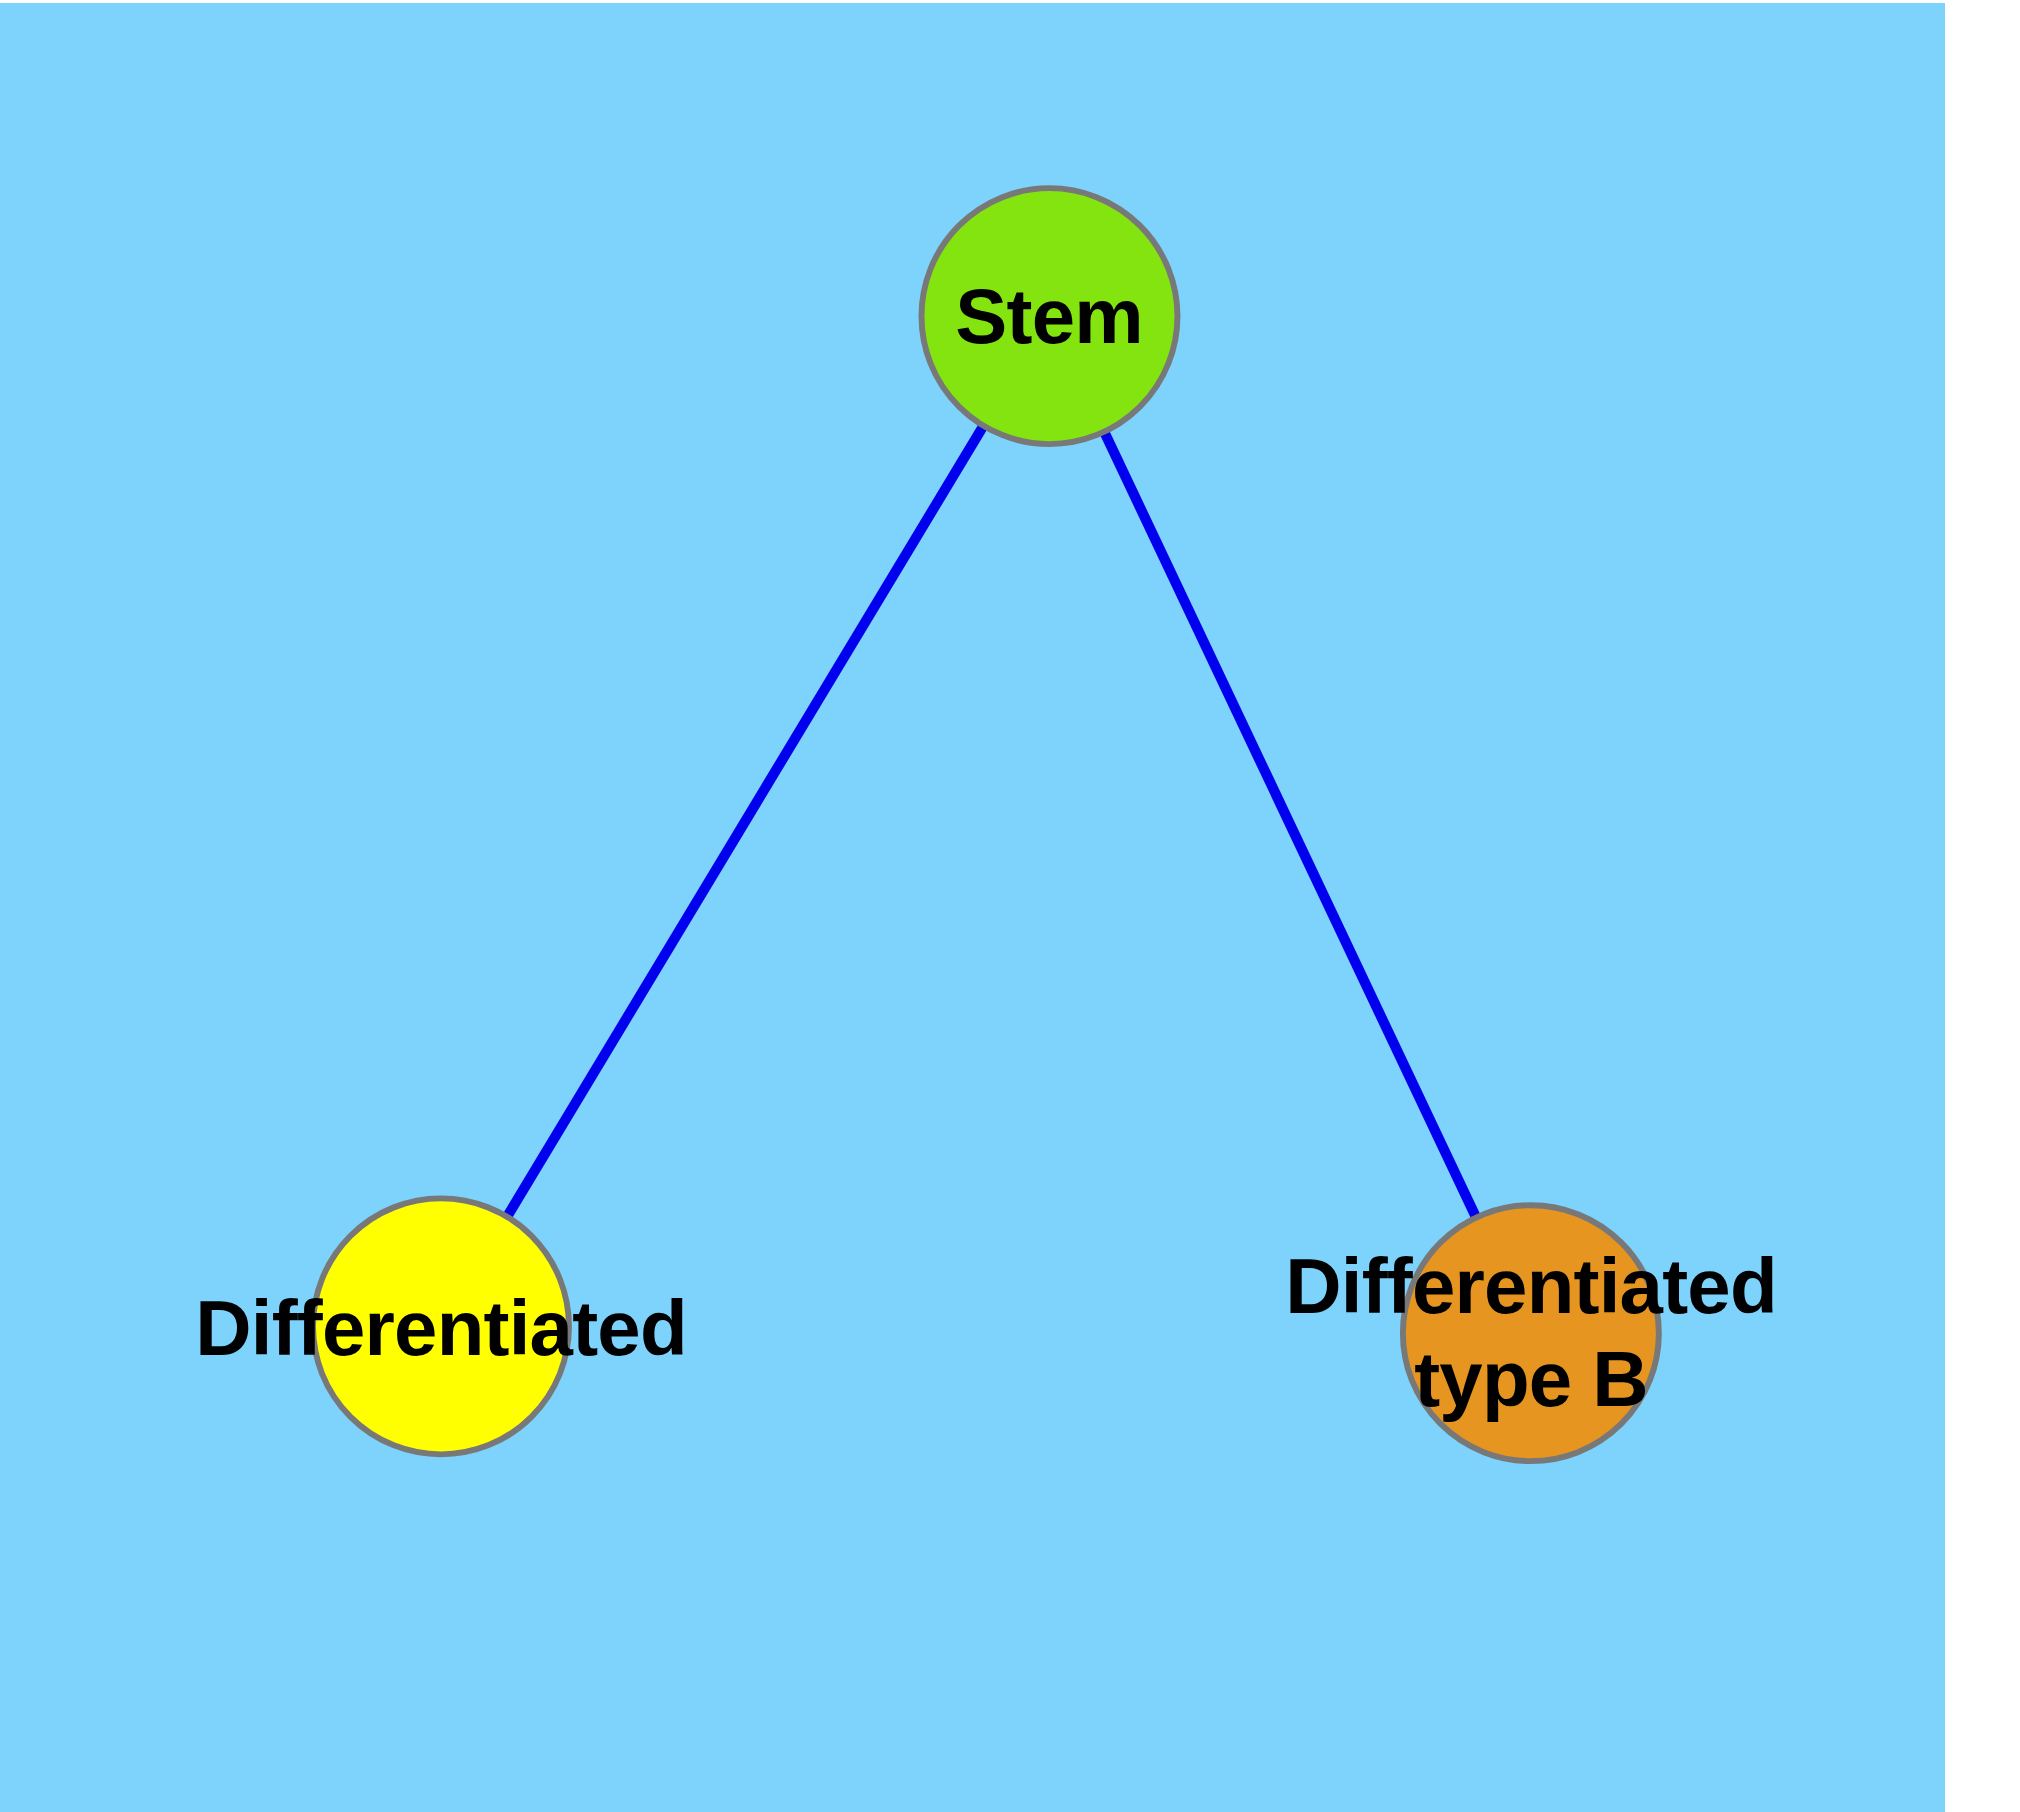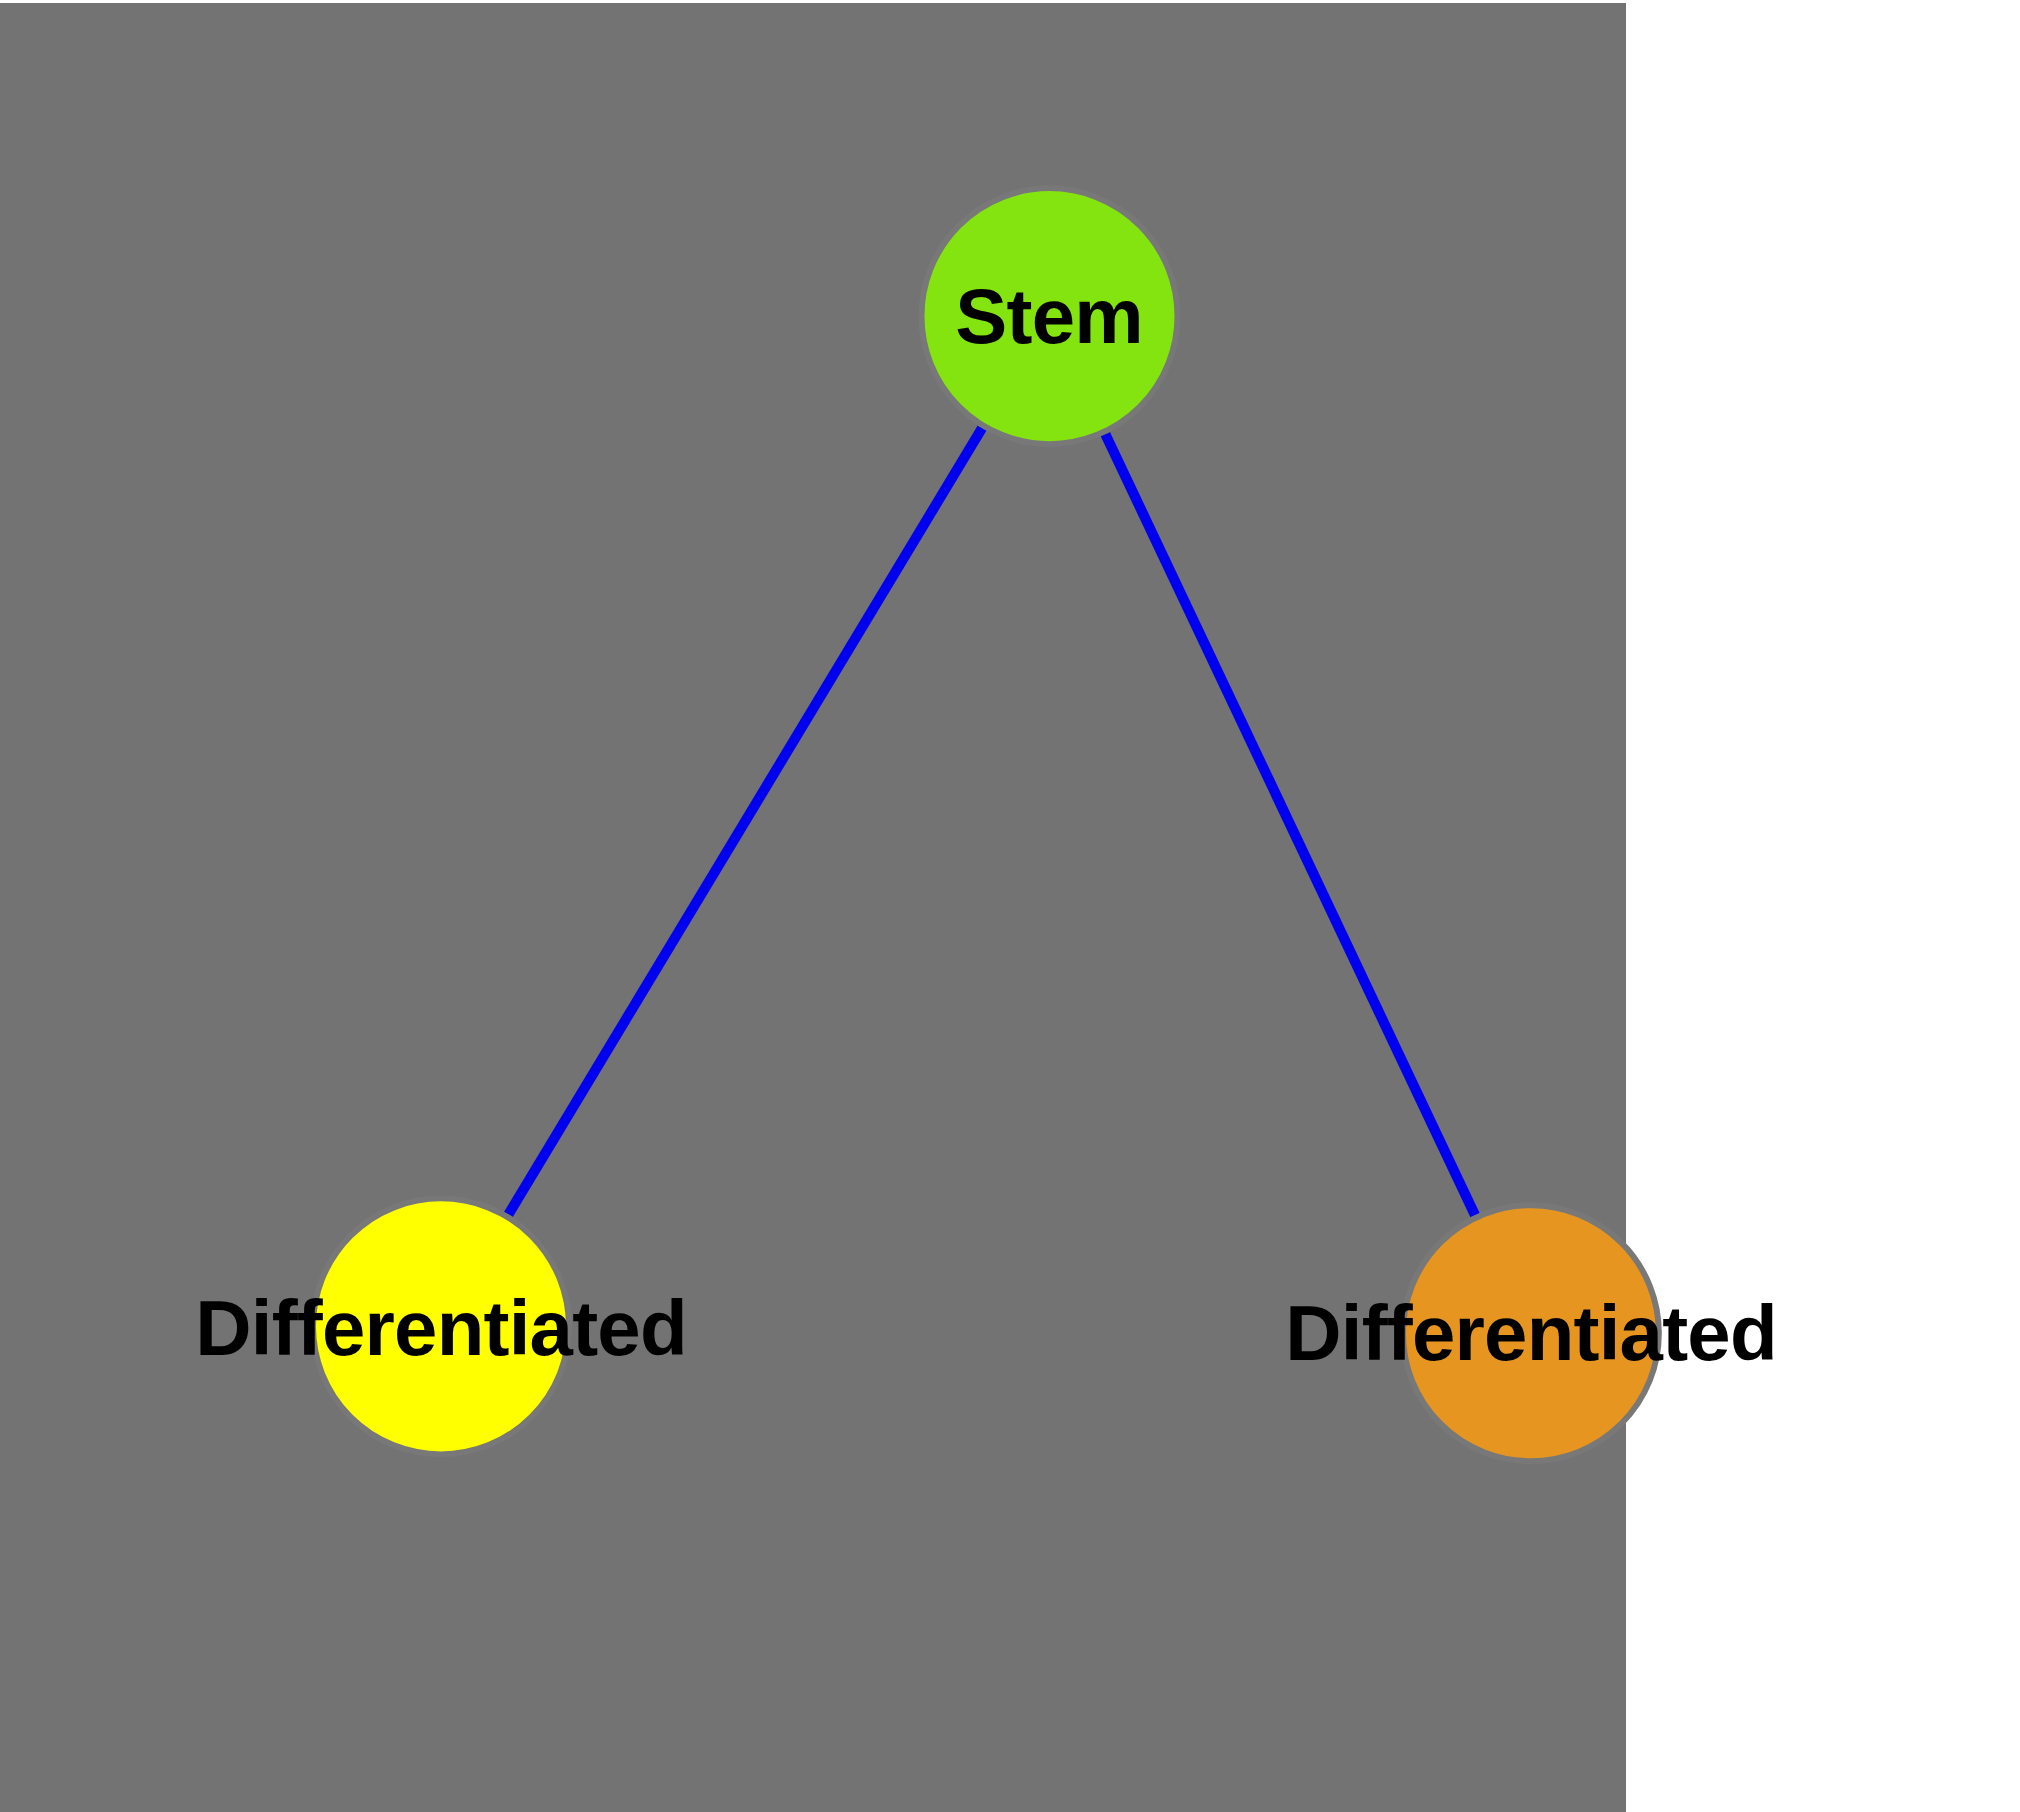--- a/index.html
+++ b/index.html
@@ -5,23 +5,23 @@
   html, body {
     margin: 0;
     padding: 0;
     width: 2021px;
     height: 1812px;
     overflow: hidden;
     font-family: "Liberation Sans", sans-serif;
   }
   .canvas {
     position: relative;
-    width: 1626px;
+    width: 1945px;
     height: 1812px;
-    background: #737373;
+    background: #7dd3fc;
   }
   .top-strip {
     position: absolute;
     left: 0; top: 0;
     width: 100%;
     height: 2.5px;
     background: #ffffff;
   }
   svg.graph {
     position: absolute;
@@ -70,16 +70,17 @@
   <div class="node-label" style="left: 1049px; top: 316px;">
     <span class="line">Stem</span>
   </div>
 
   <div class="node-label" style="left: 441px; top: 1328px;">
     <span class="line">Differentiated</span>
   </div>
 
   <div class="node-label" style="left: 1531px; top: 1333px;">
     <span class="line">Differentiated</span>
+    <span class="line">type B</span>
   </div>
 
 </div>
 
 
 </body></html>

